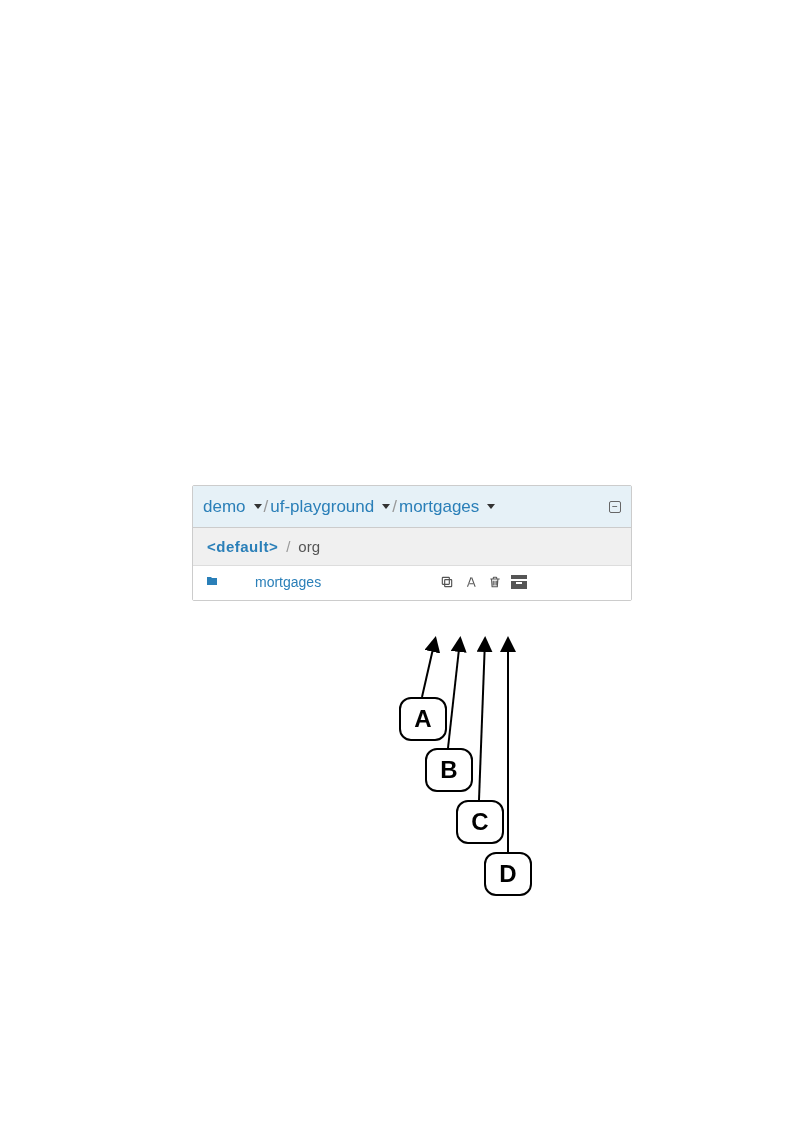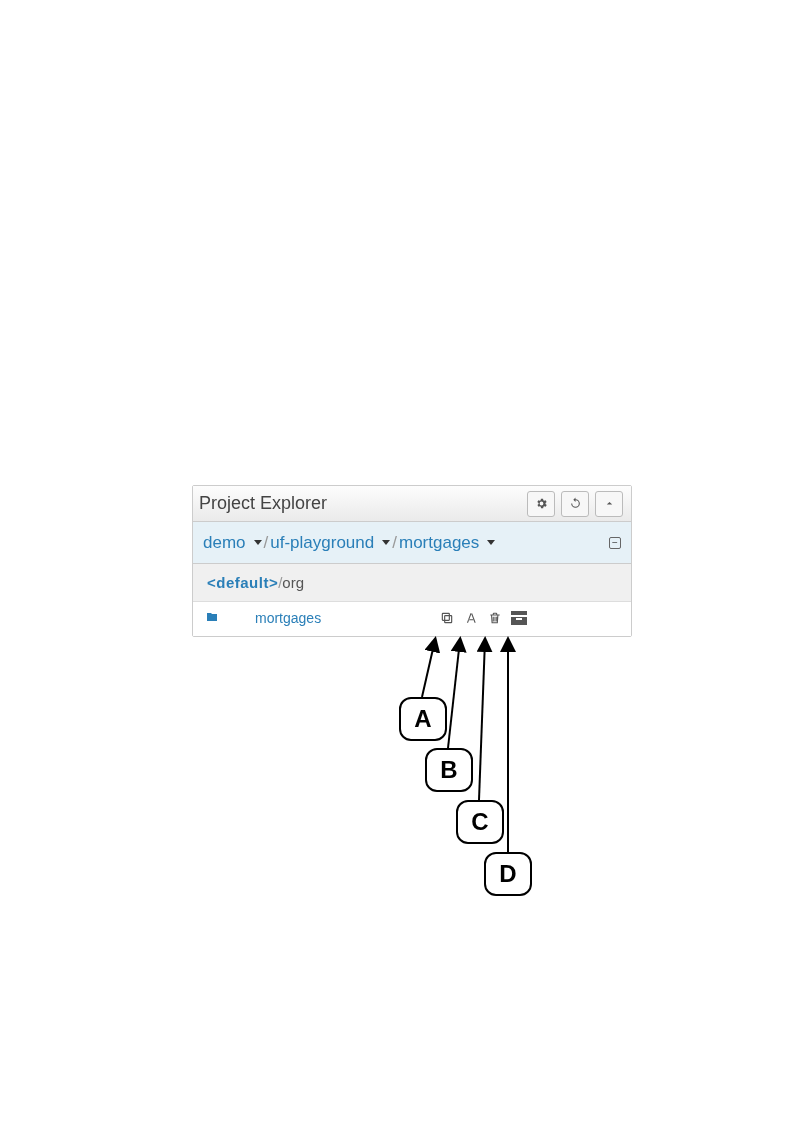--- a/index.html
+++ b/index.html
@@ -84,20 +84,21 @@
       color: #444;
       line-height: 1;
       cursor: pointer;
     }
     .path-bar {
       background: #f0f0f0;
       border-bottom: 1px solid #ddd;
       padding: 10px 14px;
       display: flex;
       align-items: center;
+      gap: 8px;
       font-size: 15px;
     }
     .path-default { color: #2a7fb8; font-weight: 700; letter-spacing: 0.5px; }
     .path-sep { color: #999; }
     .path-last { color: #555; font-weight: 400; }
     .item-row {
       display: flex;
       align-items: center;
       justify-content: space-between;
       padding: 6px 12px 8px;
@@ -148,40 +149,20 @@
       justify-content: center;
       font-size: 24px;
       font-weight: 700;
     }
     .arrow-svg { position: absolute; }
   </style>
 </head>
 <body>
 
 <div class="panel">
-  <div class="panel-header">
-    <span class="panel-title">Project Explorer</span>
-    <div class="header-buttons">
-      <div class="hbtn gear-icon">
-        <svg viewBox="0 0 24 24" fill="currentColor">
-            <path d="M19.4 13a7.5 7.5 0 000-2l2.1-1.6-2-3.5-2.5 1a7.4 7.4 0 00-1.7-1l-.4-2.7h-4l-.4 2.7a7.4 7.4 0 00-1.7 1l-2.5-1-2 3.5L6.6 11a7.5 7.5 0 000 2l-2.1 1.6 2 3.5 2.5-1c.5.4 1.1.7 1.7 1l.4 2.7h4l.4-2.7c.6-.3 1.2-.6 1.7-1l2.5 1 2-3.5L19.4 13zM12 15.5A3.5 3.5 0 1115.5 12 3.5 3.5 0 0112 15.5z"></path>
-          </svg>
-      </div>
-      <div class="hbtn refresh-icon">
-        <svg viewBox="0 0 24 24" fill="currentColor">
-            <path d="M12 4V1L8 5l4 4V6a6 6 0 11-6 6H4a8 8 0 108-8z"></path>
-          </svg>
-      </div>
-      <div class="hbtn up-icon">
-        <svg viewBox="0 0 24 24" fill="currentColor">
-            <path d="M7 14l5-5 5 5z"></path>
-          </svg>
-      </div>
-    </div>
-  </div>
 
   <div class="breadcrumb-bar">
     <div class="crumbs">
       <span class="crumb-link">
         <span>demo</span>
         <span class="caret"></span>
       </span>
       <span class="sep">/</span>
       <span class="crumb-link">
         <span>uf-playground</span>

